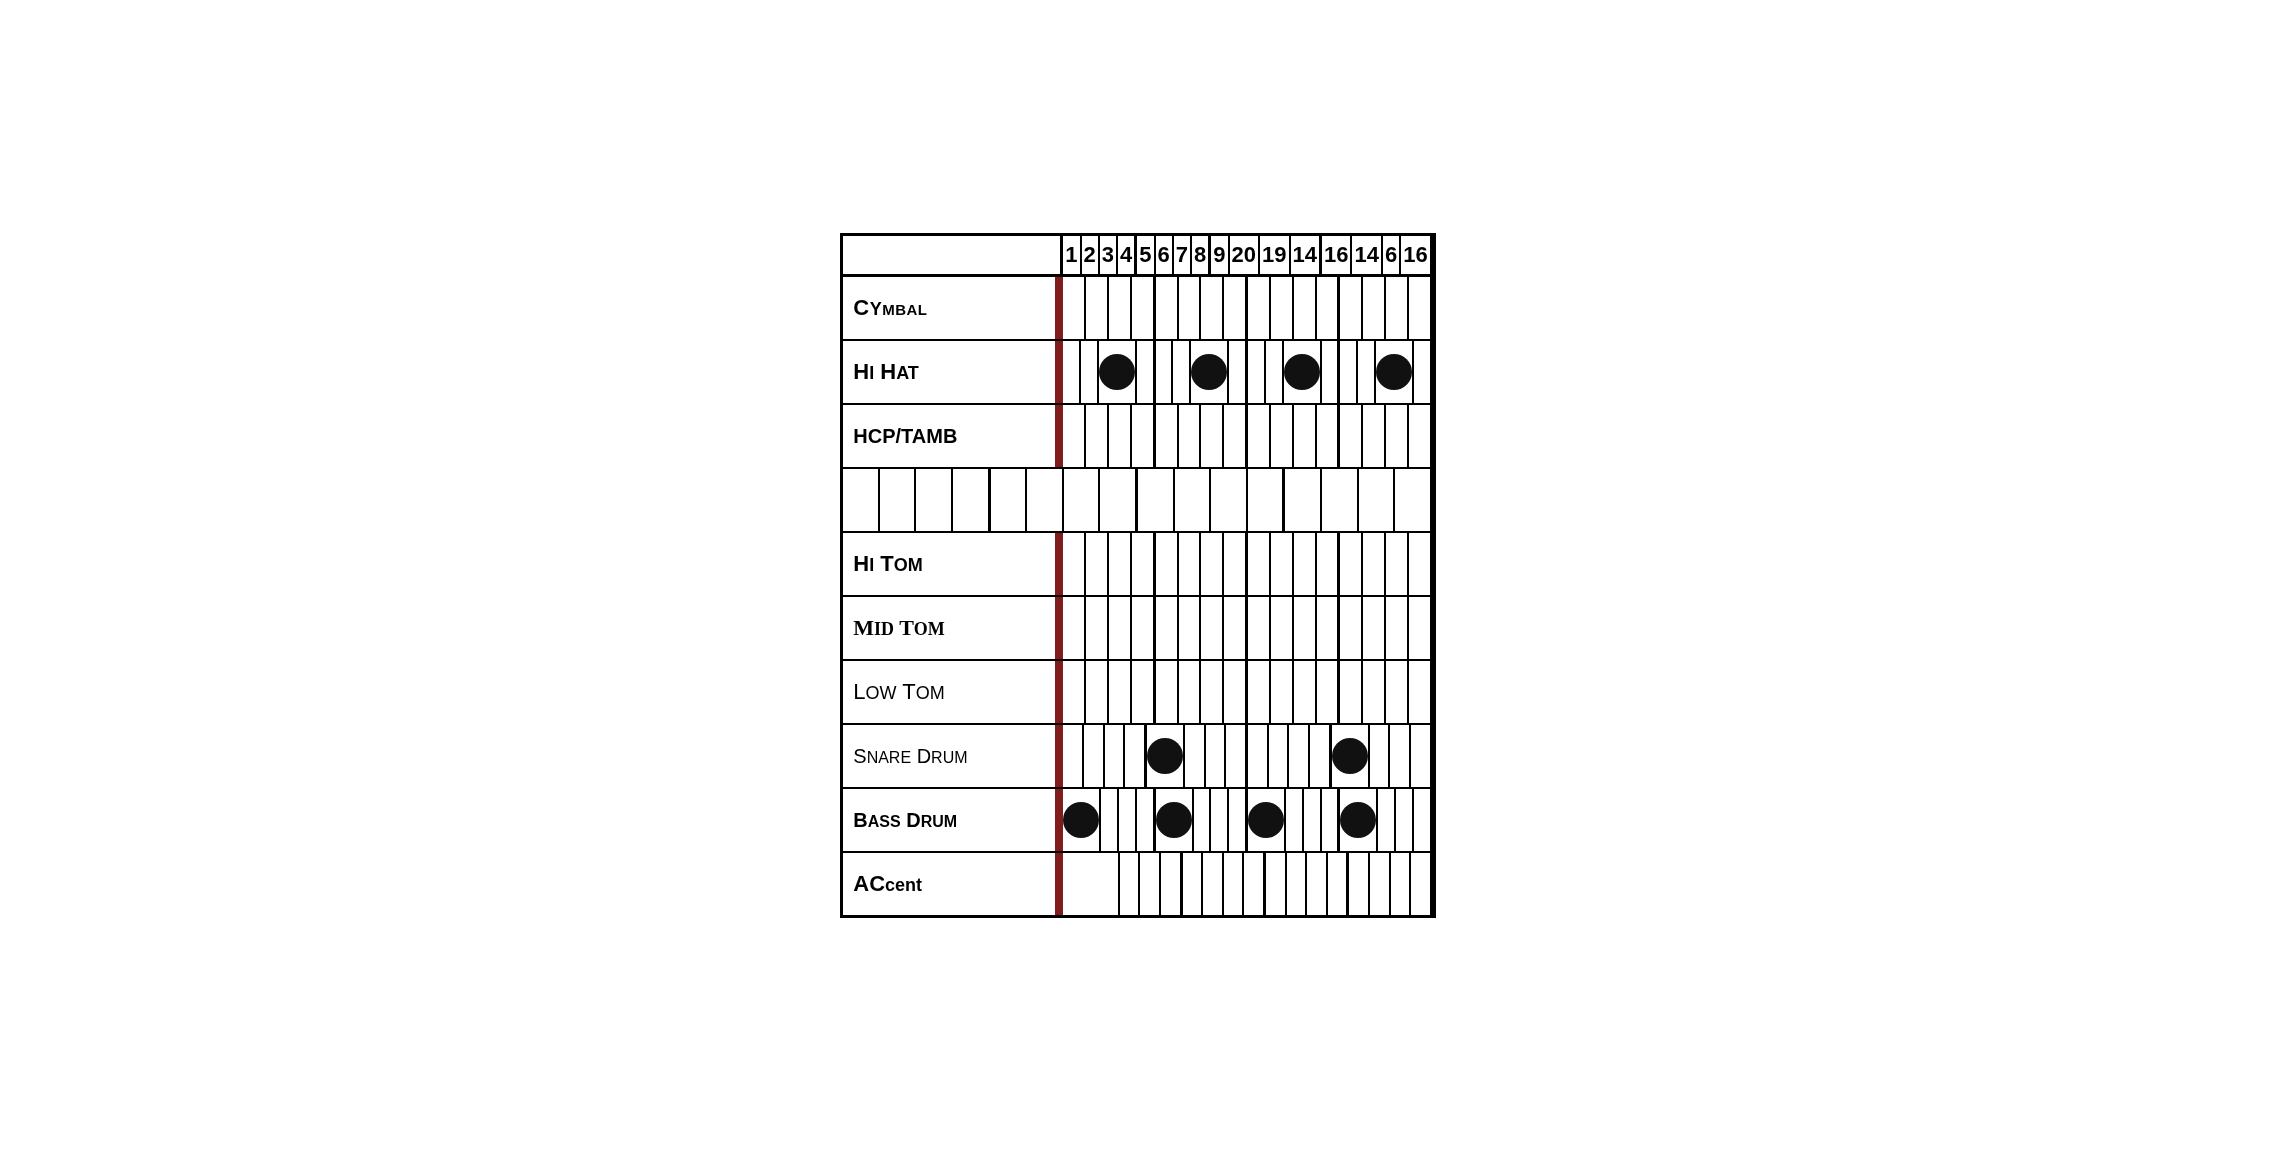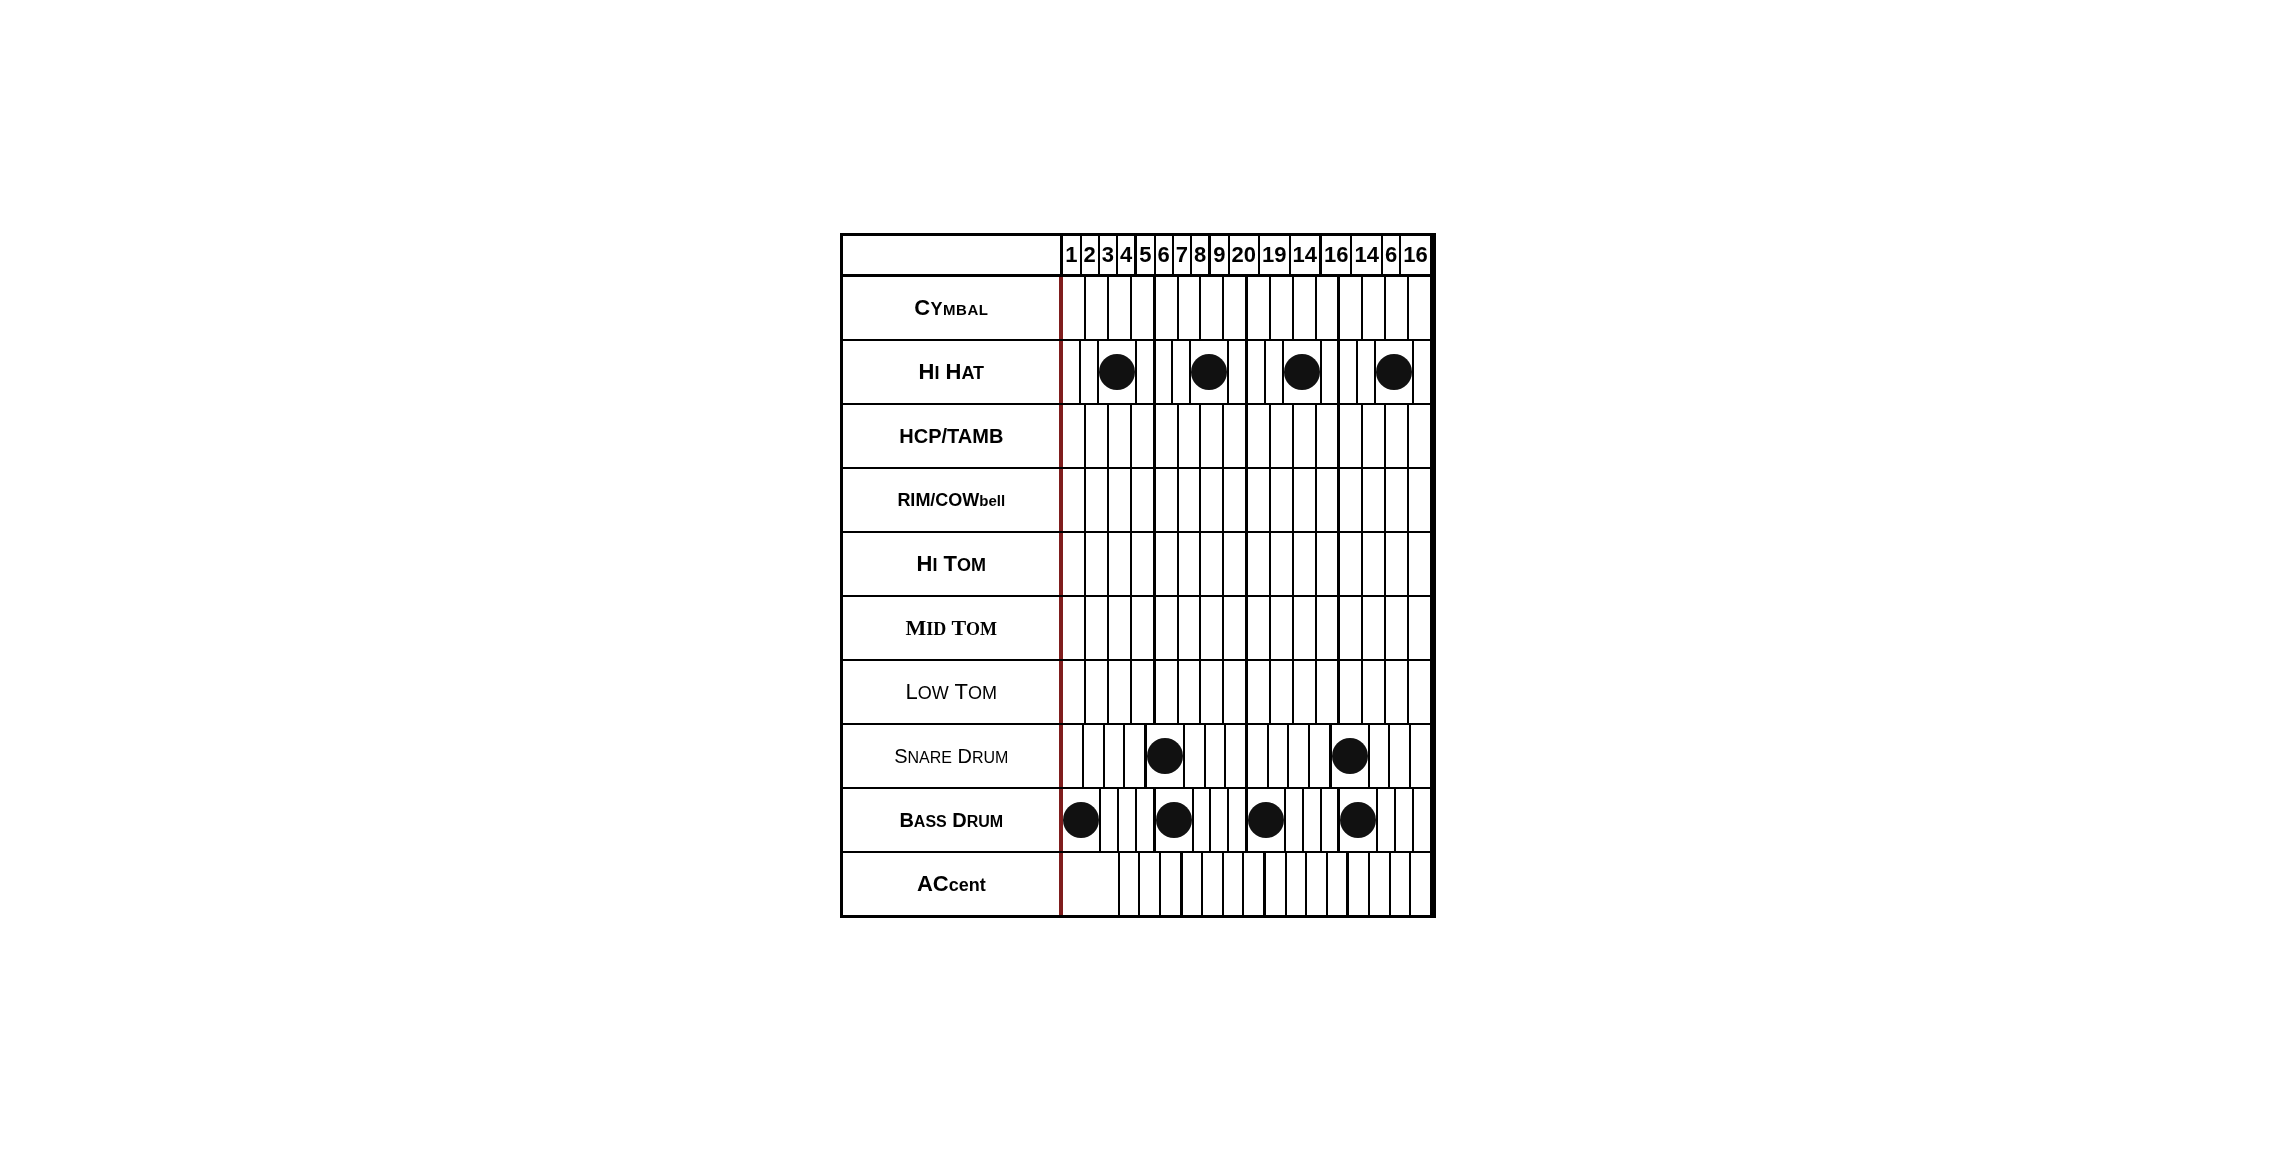--- a/index.html
+++ b/index.html
@@ -60,24 +60,24 @@
       display: flex;
       border-bottom: 2px solid #000;
     }
     .grid-row:last-child {
       border-bottom: none;
       gap: 36px;
     }
     .row-label {
       width: 220px;
       min-width: 220px;
-      border-right: 4px solid #7f1d1d;
+      border-right: 8px solid #7f1d1d;
       display: flex;
       align-items: center;
-      justify-content: center;
+      justify-content: flex-start;
       padding: 4px 10px;
       font-weight: 900;
       font-size: 18px;
       font-family: 'Georgia', serif;
       min-height: 62px;
     }
     .row-cells {
       display: flex;
       flex: 1;
     }
@@ -206,23 +206,20 @@
           <div class="cell"></div>
           <div class="cell"></div>
           <div class="cell"></div>
           <div class="cell"></div>
           <div class="cell"></div>
           <div class="cell"></div>
           <div class="cell"></div>
         </div>
       </div>
       <div class="grid-row">
-        <div class="row-label">
-          <span style="font-size:18px;font-weight:900;font-family:Arial Black,Arial,sans-serif">RIM/COW<span style="font-size:15px">bell</span></span>
-        </div>
         <div class="row-cells">
           <div class="cell"></div>
           <div class="cell"></div>
           <div class="cell"></div>
           <div class="cell"></div>
           <div class="cell"></div>
           <div class="cell"></div>
           <div class="cell"></div>
           <div class="cell"></div>
           <div class="cell"></div>

